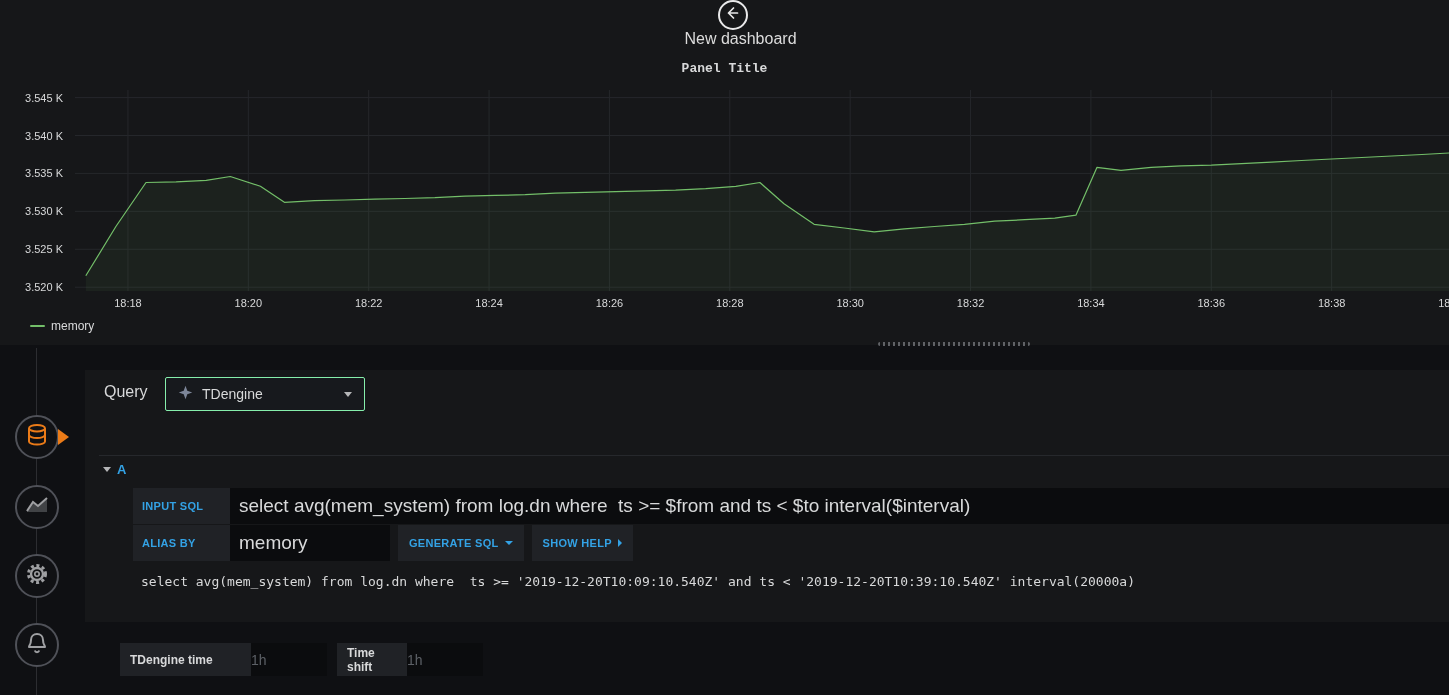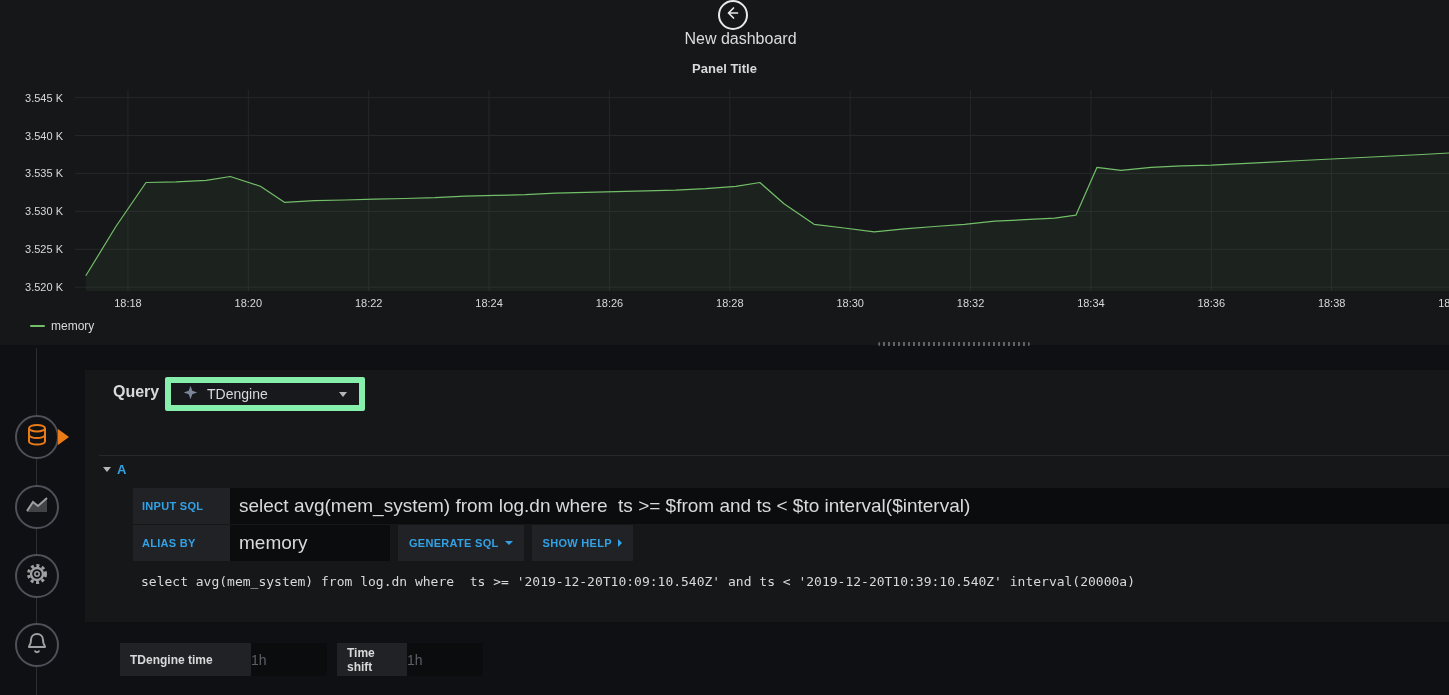--- a/index.html
+++ b/index.html
@@ -11,36 +11,36 @@
   .back-btn { width:30px; height:30px; border:2px solid #e9e9ea; border-radius:50%; display:flex; align-items:center; justify-content:center; cursor:pointer; flex:none; }
   .dash-title { margin-left:16px; font-size:16px; font-weight:500; color:#dcdcdc; cursor:pointer; }
   .tri { width:0; height:0; display:inline-block; }
   .tri-down-gray { border-left:4px solid transparent; border-right:4px solid transparent; border-top:5px solid #9fa0a3; margin-left:8px; }
   .tri-down-blue { border-left:4px solid transparent; border-right:4px solid transparent; border-top:4px solid #33a2e5; margin-left:6px; }
   .tri-right-blue { border-top:4px solid transparent; border-bottom:4px solid transparent; border-left:4px solid #33a2e5; margin-left:6px; }
   .tri-down-lt { border-left:4px solid transparent; border-right:4px solid transparent; border-top:5px solid #b5b6b8; margin-right:6px; }
 
   
   .panel { position:absolute; top:48px; left:0; width:1449px; height:297px; background:#161719; }
-  .panel-title { text-align:center; font-size:13px; font-weight:700; padding-top:13px; color:#d8d9da; cursor:pointer; }
+  .panel-title { text-align:center; font-size:13px; font-weight:700; padding-top:13px; color:#d8d9da; cursor:pointer;font-family:Liberation Mono, monospace; }
   .chart-host { position:absolute; top:30px; left:0; width:1449px; height:235px; }
   .legend { position:absolute; left:30px; top:271px; display:flex; align-items:center; gap:6px; font-size:12px; color:#d8d9da; cursor:pointer; }
   .legend-swatch { width:15px; height:2px; background:#73bf69; border-radius:1px; }
   .scroll-handle { position:absolute; top:342px; left:878px; width:152px; height:4px; border-radius:2px; cursor:grab;
     background:repeating-linear-gradient(90deg,#606266 0 2px, transparent 2px 5px); }
 
   
   .rail-line { position:absolute; left:36px; top:348px; width:1px; height:347px; background:#2c2d31; }
   .tab { position:absolute; left:15px; width:44px; height:44px; border-radius:50%; border:2px solid #4f5158; background:#101114; display:flex; align-items:center; justify-content:center; cursor:pointer; }
   .tab-arrow { position:absolute; left:58px; top:429px; width:0; height:0; border-top:8px solid transparent; border-bottom:8px solid transparent; border-left:11px solid #eb7b18; }
 
   
   .card { position:absolute; left:85px; top:370px; width:1364px; height:252px; background:#161719; }
-  .q-title { position:absolute; left:28px; top:13px; font-size:16px; font-weight:700; color:#d8d9da; }
-  .ds-picker { position:absolute; left:80px; top:7px; width:200px; height:34px; background:#17191d; border:6px solid #86efac; border-radius:2px; display:flex; align-items:center; padding:0 12px; cursor:pointer; }
+  .q-title { position:absolute; left:19px; top:13px; font-size:16px; font-weight:400; color:#d8d9da; }
+  .ds-picker { position:absolute; left:80px; top:7px; width:200px; height:34px; background:#17191d; border:1px solid #86efac; border-radius:2px; display:flex; align-items:center; padding:0 12px; cursor:pointer; }
   .ds-name { margin-left:9px; font-size:14px; color:#d8d9da; }
   .ds-caret { margin-left:auto; border-left:4px solid transparent; border-right:4px solid transparent; border-top:5px solid #b5b6b8; }
   .ref-row { position:absolute; left:14px; right:0; top:85px; height:28px; border-top:1px solid #26282c; display:flex; align-items:center; padding-left:4px; cursor:pointer; }
   .ref-id { color:#33a2e5; font-size:13px; font-weight:600; }
   .form { position:absolute; left:48px; right:0; top:118px; }
   .form-row { display:flex; height:36px; margin-bottom:1px; }
   .q-label { width:97px; flex:none; background:#202226; color:#33a2e5; font-size:11px; font-weight:700; letter-spacing:.3px; display:flex; align-items:center; padding-left:9px; }
   .q-input { flex:1; background:#0b0c0e; border:none; outline:none; color:#d8d9da; font-size:19px; padding:0 9px; font-family:inherit; }
   .q-input.alias { flex:none; width:160px; }
   .kw-btn { background:#202226; color:#33a2e5; font-size:11px; font-weight:700; letter-spacing:.3px; display:flex; align-items:center; padding:16px 11px; margin-left:8px; cursor:pointer; }

